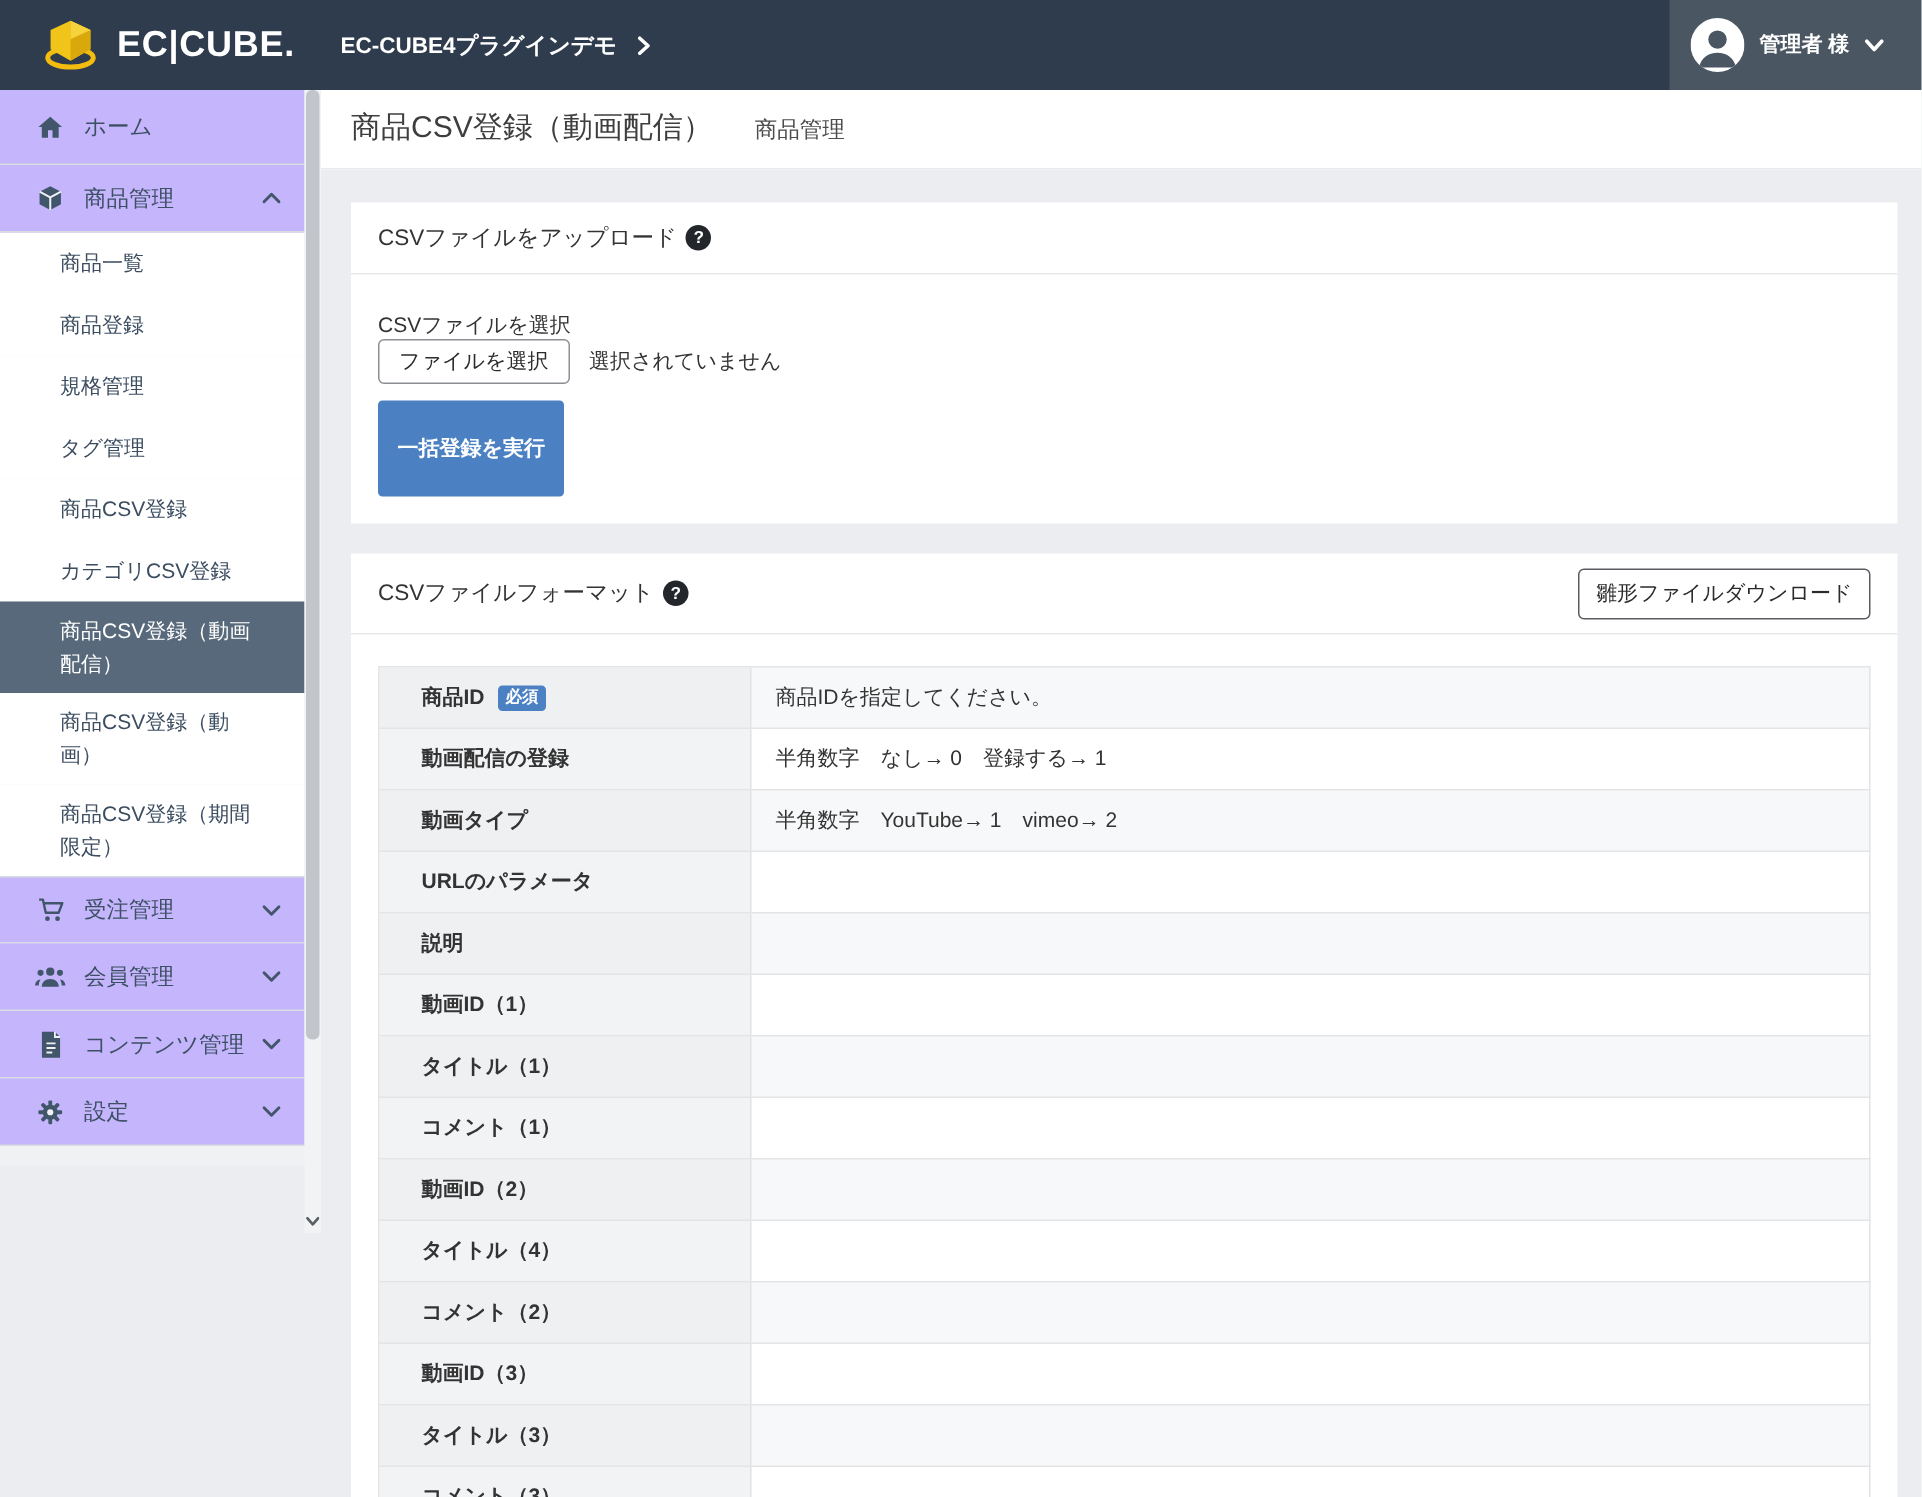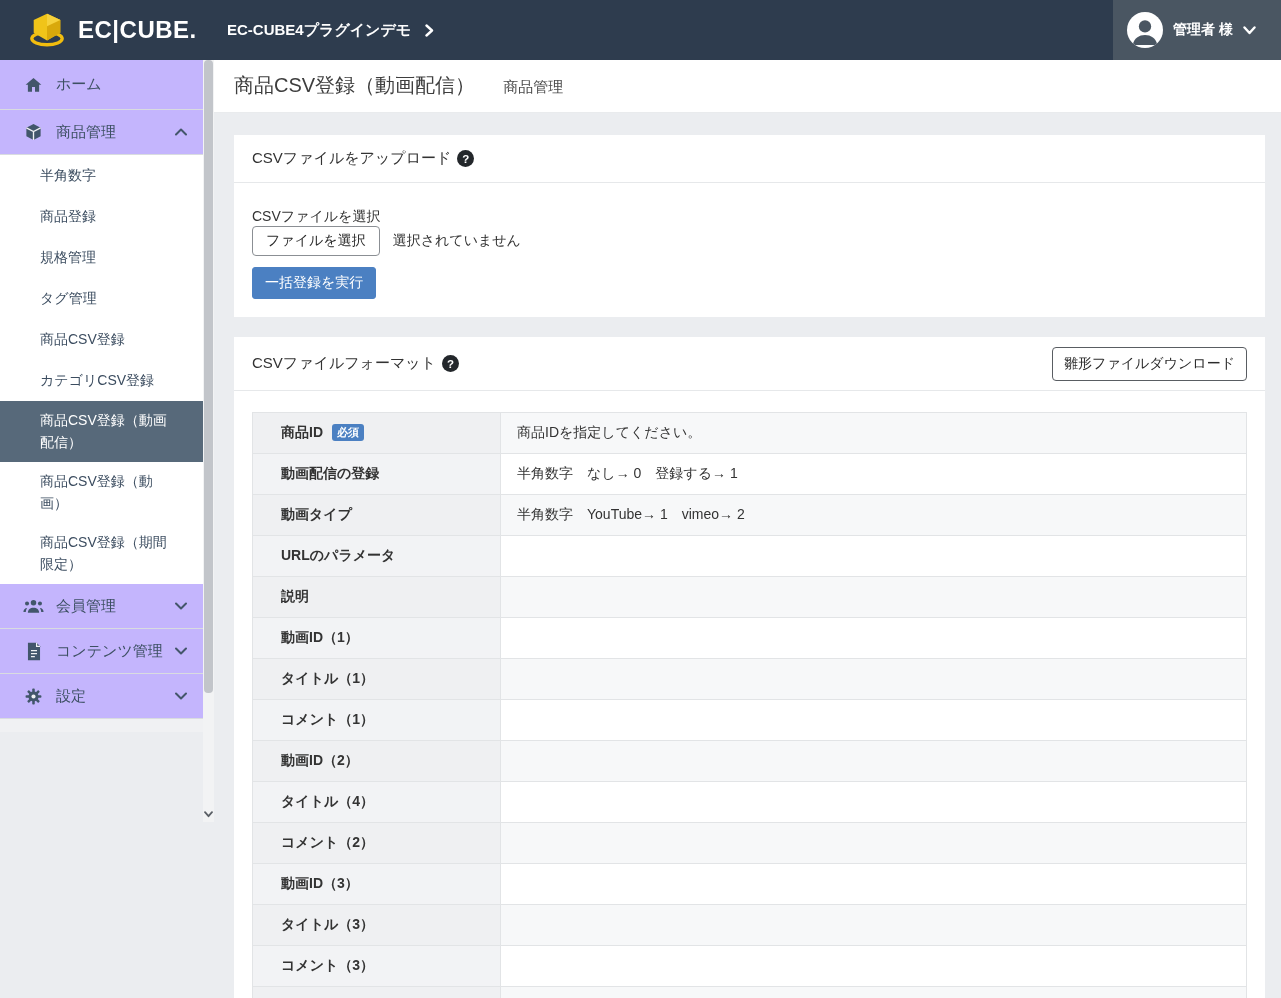--- a/index.html
+++ b/index.html
@@ -79,21 +79,21 @@
   .card1-body { padding:18px; display:flex;flex-direction:column; }
   .form-label { width:173px; font-size:14px; color:#333; padding-top:7px; }
   .file-row { display:flex; align-items:center; }
   .file-btn {
     font-family:inherit; font-size:14px; color:#2b2b2b; background:#fff;
     border:1px solid #8b8f94; border-radius:4px; padding:5px 13px; cursor:pointer;
   }
   .file-status { margin-left:13px; font-size:14px; color:#333; }
   .submit-btn {
     display:block; margin-top:11px; font-family:inherit; font-size:14px; color:#fff;
-    background:#4b80c2; border:1px solid #4b80c2; border-radius:3px; padding:6px 12px; cursor:pointer;
+    background:#4b80c2; border:1px solid #4b80c2; border-radius:3px; padding:22px 12px; cursor:pointer;font-weight:bold;
   }
   .dl-btn {
     margin-left:auto; font-family:inherit; font-size:14px; color:#2b2b2b; background:#fff;
     border:1px solid #595d62; border-radius:4px; padding:7px 11px; cursor:pointer;
   }
 
   .card2-body { padding:21px 18px; }
   table.fmt { width:100%; border-collapse:collapse; border:1px solid #dfe1e4; }
   .fmt th {
     width:248px; background:#f2f3f5; text-align:left; font-size:14px; font-weight:bold;
@@ -175,21 +175,21 @@
     </span>
     <span class="nlabel">商品管理</span>
     <span class="chev">
       <svg width="12" height="8" viewBox="0 0 12 8">
           <path d="M1 6.5 L6 1.5 L11 6.5" stroke="#44566b" stroke-width="2" fill="none" stroke-linecap="round" stroke-linejoin="round"></path>
         </svg>
     </span>
   </div>
 
   <div class="nav-sub">
-      <span class="nlabel">半角数字</span>
+      <span class="nlabel">商品一覧</span>
     </div>
   <div class="nav-sub">
       <span class="nlabel">商品登録</span>
     </div>
   <div class="nav-sub">
       <span class="nlabel">規格管理</span>
     </div>
   <div class="nav-sub">
       <span class="nlabel">タグ管理</span>
     </div>
@@ -202,20 +202,35 @@
   <div class="nav-sub tall active">
       <span class="nlabel">商品CSV登録（動画配信）</span>
     </div>
   <div class="nav-sub tall">
       <span class="nlabel">商品CSV登録（動画）</span>
     </div>
   <div class="nav-sub tall">
       <span class="nlabel">商品CSV登録（期間限定）</span>
     </div>
 
+  <div class="nav-top" style="border-top:1px solid #d9dce0;">
+    <span class="nicon">
+      <svg width="20" height="19" viewBox="0 0 24 24">
+          <path d="M2 3.5 H5.2 L7.6 14.5 H18.4 L21.5 6.5 H6" stroke="#42566b" stroke-width="2" fill="none" stroke-linejoin="round"></path>
+          <circle cx="9" cy="19.5" r="2" fill="#42566b"></circle>
+          <circle cx="17.5" cy="19.5" r="2" fill="#42566b"></circle>
+        </svg>
+    </span>
+    <span class="nlabel">受注管理</span>
+    <span class="chev">
+      <svg width="12" height="8" viewBox="0 0 12 8">
+          <path d="M1 1.5 L6 6.5 L11 1.5" stroke="#44566b" stroke-width="2" fill="none" stroke-linecap="round" stroke-linejoin="round"></path>
+        </svg>
+    </span>
+  </div>
 
   <div class="nav-top">
     <span class="nicon">
       <svg width="22" height="18" viewBox="0 0 26 22" fill="#42566b">
           <circle cx="13" cy="7" r="3.4"></circle>
           <path d="M6 19.5 c0-4 3-6.4 7-6.4 s7 2.4 7 6.4 z"></path>
           <circle cx="5" cy="8" r="2.5"></circle>
           <path d="M.5 18.5 c0-3 1.9-4.9 4.6-5.1 -1 1.4-1.6 3.1-1.6 5.1 z"></path>
           <circle cx="21" cy="8" r="2.5"></circle>
           <path d="M25.5 18.5 h-3 c0-2-.6-3.7-1.6-5.1 2.7.2 4.6 2.1 4.6 5.1 z"></path>

